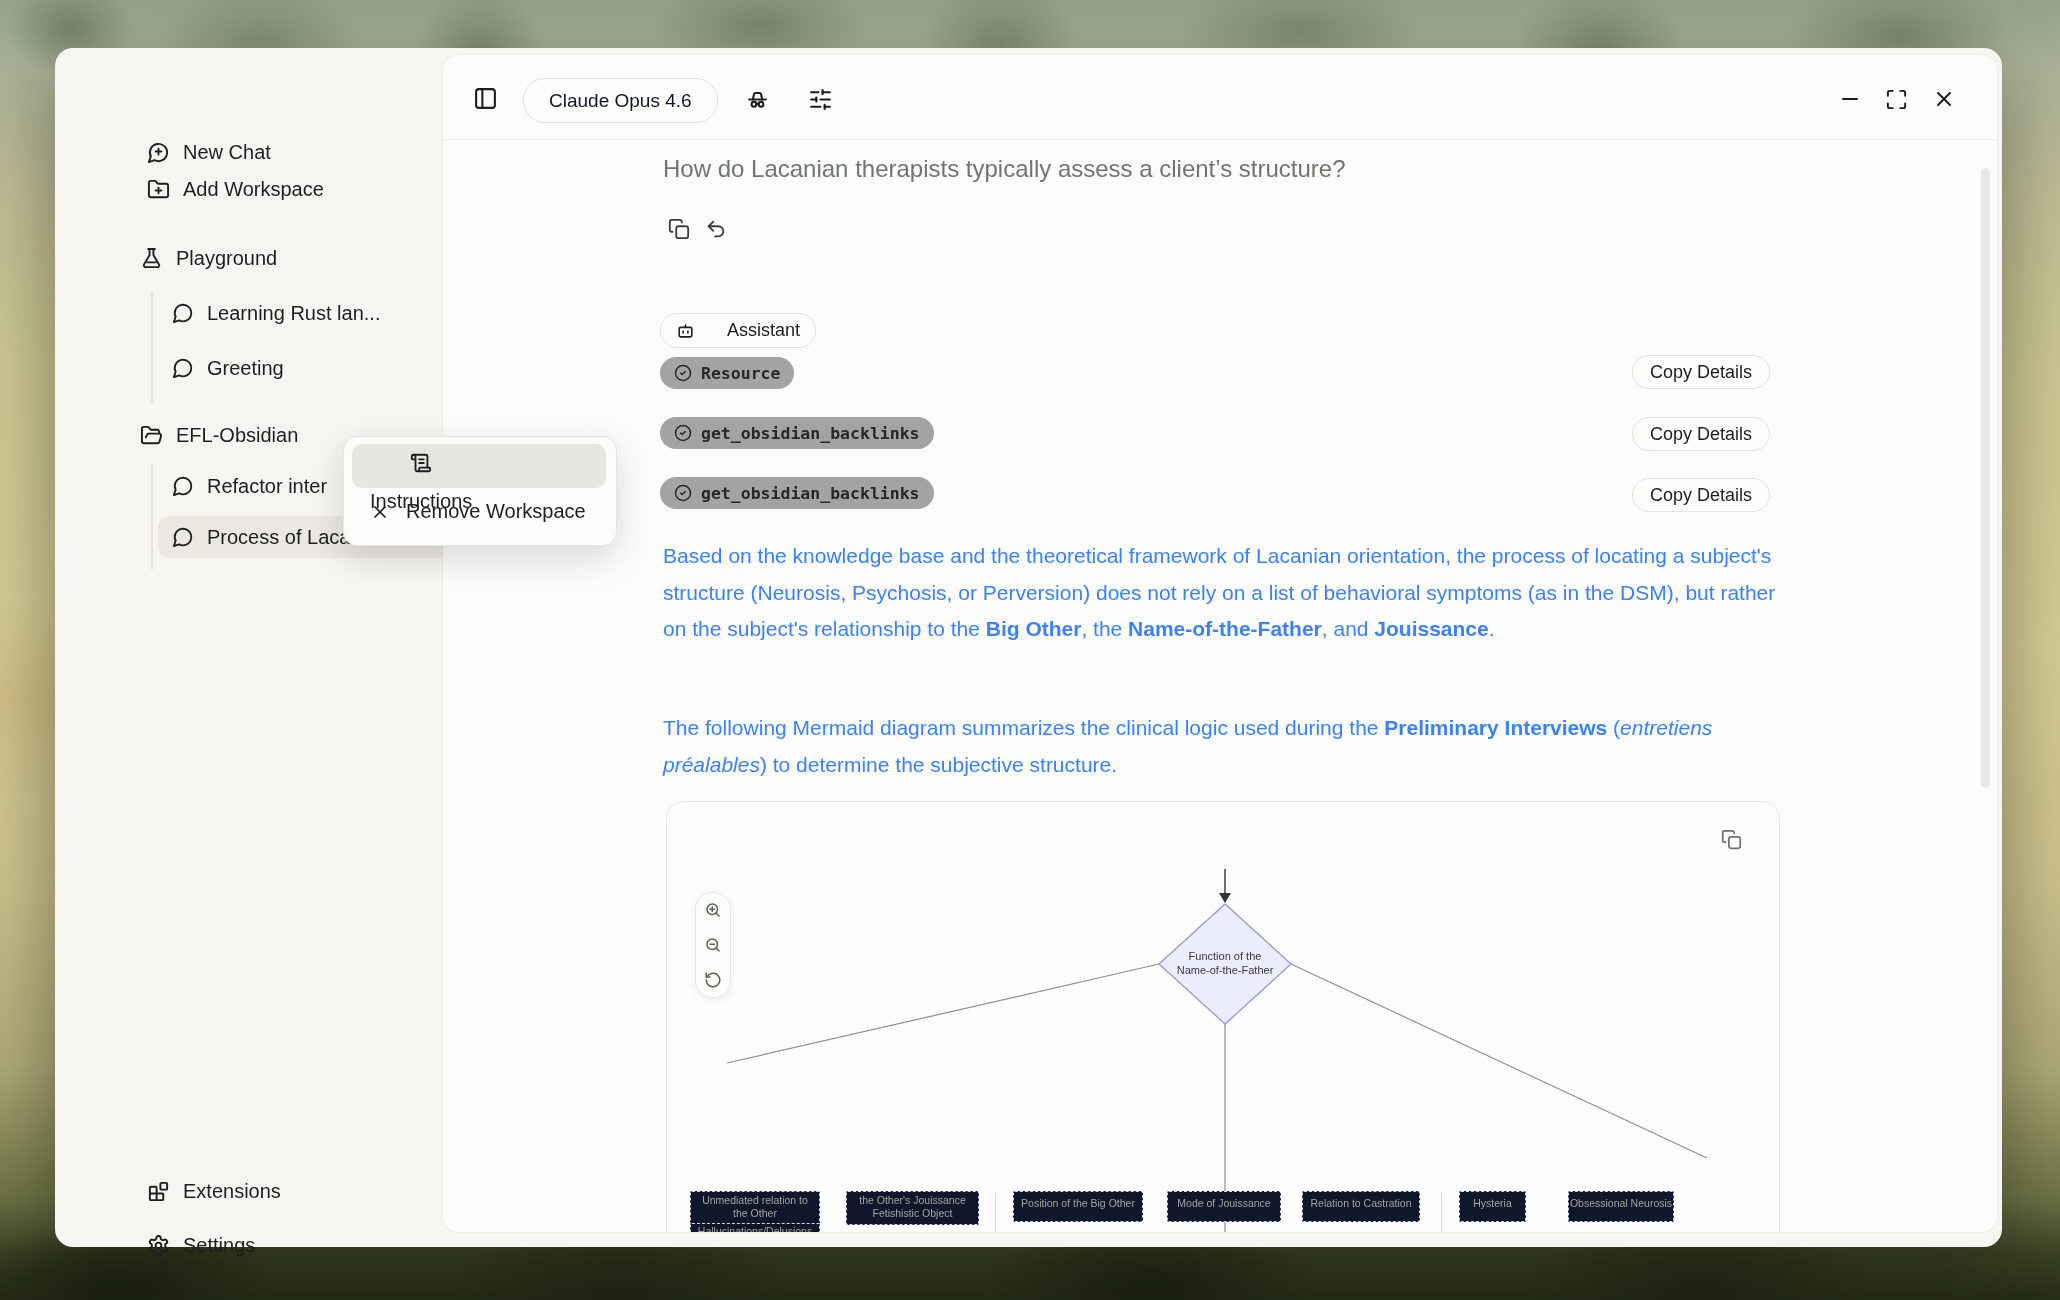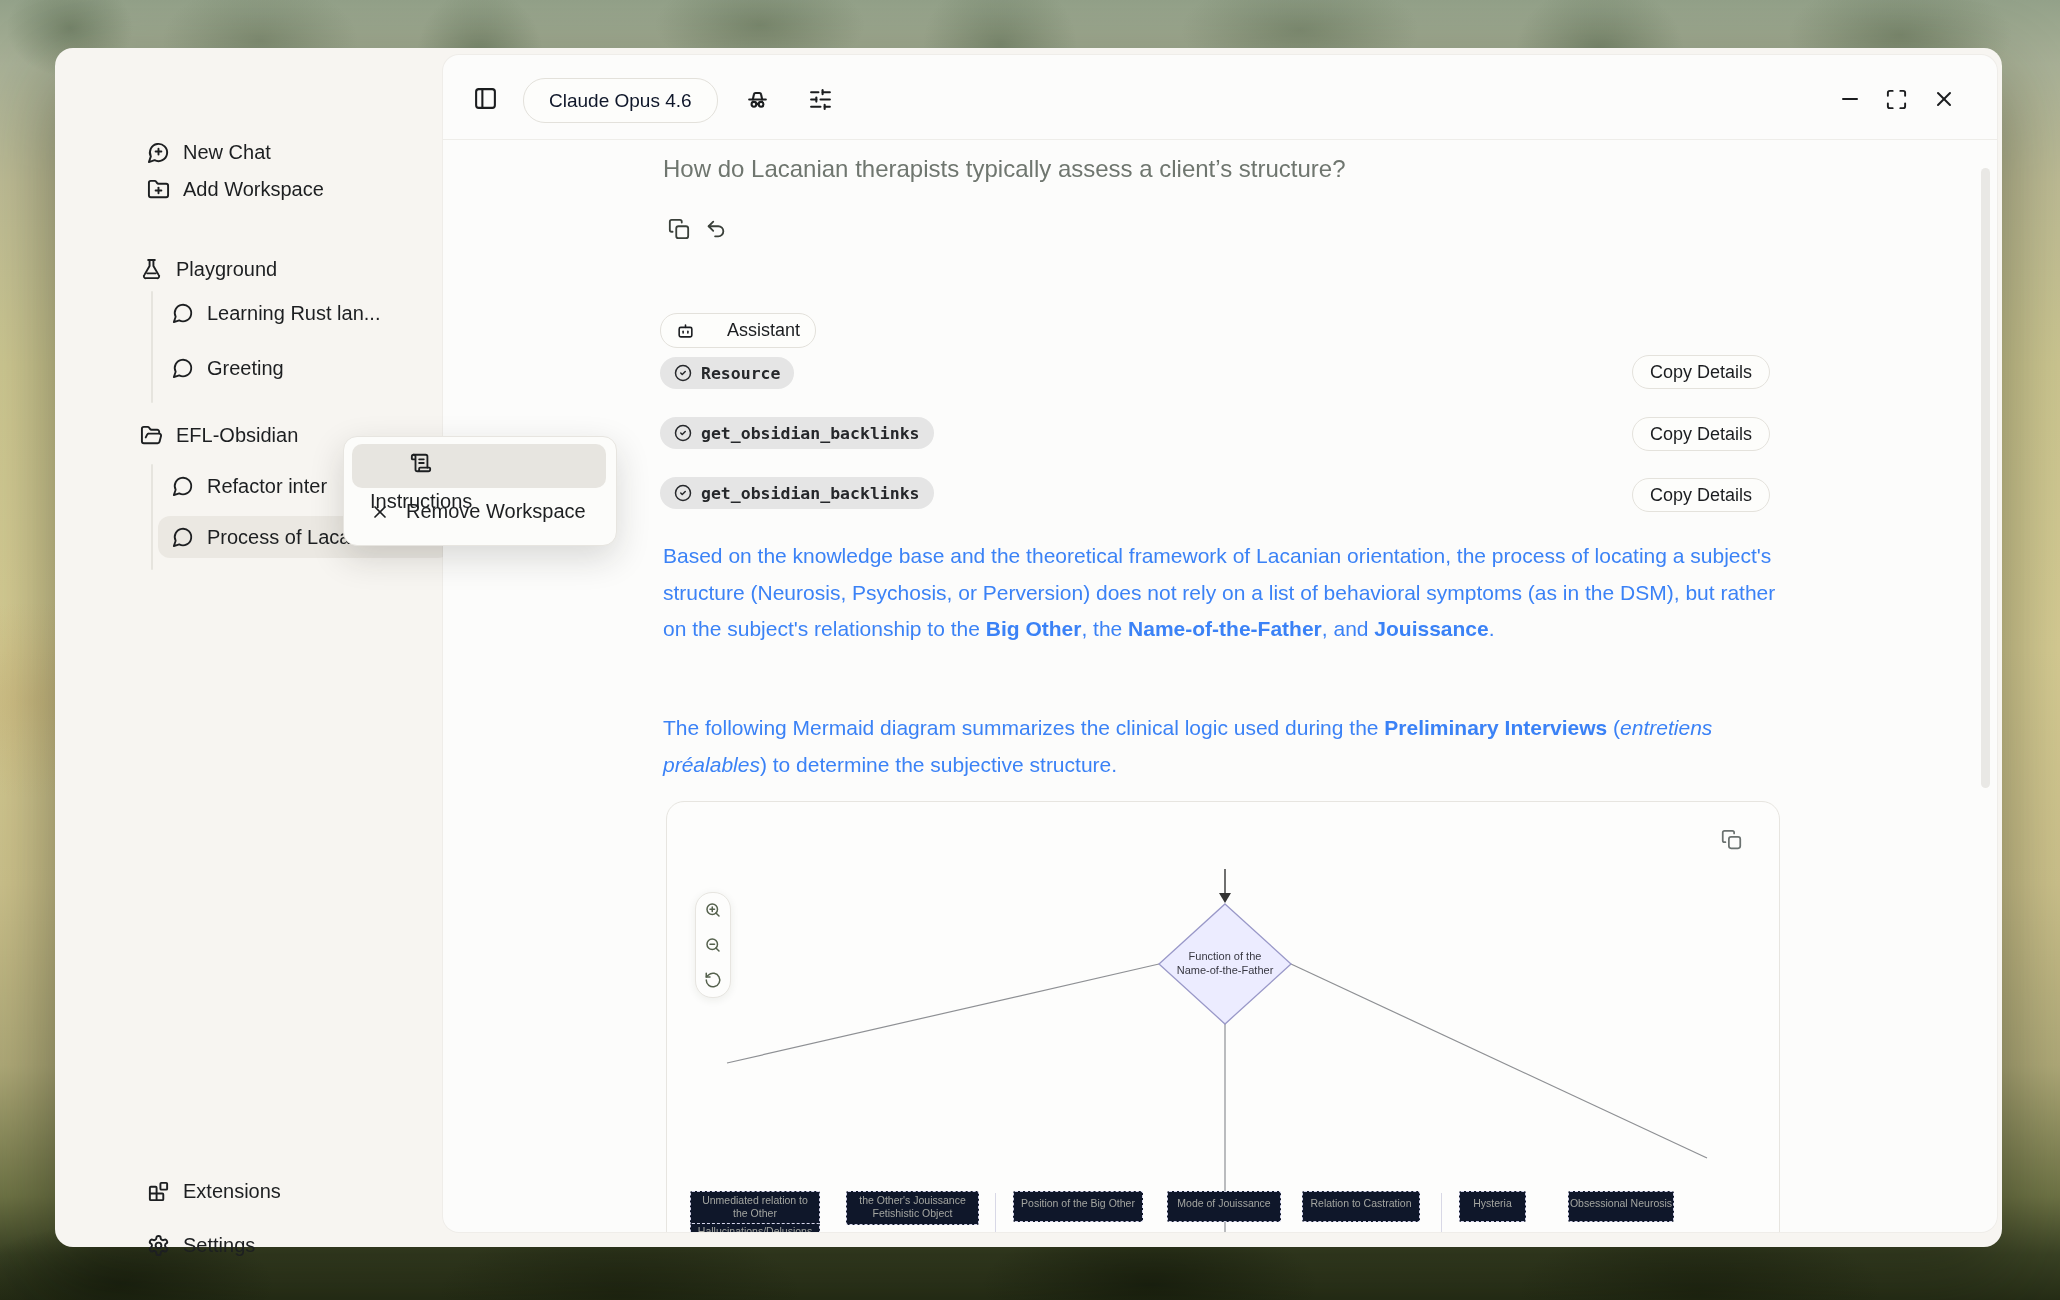--- a/index.html
+++ b/index.html
@@ -38,21 +38,21 @@
   .panel{position:absolute;left:388px;top:7px;width:1554px;height:1177px;border-radius:16px;
     background:#fcfcfb;overflow:hidden;box-shadow:0 0 0 1px rgba(60,60,50,.04);}
   .hdr-divider{position:absolute;left:0;top:84px;width:100%;height:1px;background:#eeede9;}
   .iconbtn{background:none;border:none;padding:0;cursor:pointer;color:#1b1d1f;display:flex;align-items:center;justify-content:center;}
   .model-pill{position:absolute;left:80px;top:23px;height:43px;border-radius:22px;background:#fdfdfb;
     border:1px solid #e3e1db;display:flex;align-items:center;padding:0 25px;font-size:19px;font-weight:500;color:#0f172a;cursor:pointer;}
   .user-msg{position:absolute;left:220px;top:100px;width:1120px;font-size:24px;color:#6f766f;}
   .badge{position:absolute;display:inline-flex;align-items:center;gap:9px;height:33px;border-radius:17px;
     background:#fdfdfb;border:1px solid #e3e1db;padding:0 15px;font-size:18px;font-weight:500;color:#1b1d20;}
   .toolpill{position:absolute;display:inline-flex;align-items:center;gap:9px;height:32px;border-radius:16px;
-    background:#e5e5e5;padding:0 14px;font-family:"DejaVu Sans Mono",monospace;font-size:16.5px;font-weight:600;color:#26282b;}
+    background:#a3a3a3;padding:0 14px;font-family:"DejaVu Sans Mono",monospace;font-size:16.5px;font-weight:600;color:#26282b;}
   .copybtn{position:absolute;height:34px;border-radius:17px;background:#fdfdfb;border:1px solid #e4e2dc;
     padding:0 17px;font-family:"Liberation Sans",sans-serif;font-size:18px;color:#1b1d20;cursor:pointer;}
   .para{position:absolute;left:220px;width:1120px;font-size:21px;line-height:36.5px;color:#3b82f6;}
   .para b{font-weight:700;}
   
   .dcard{position:absolute;left:223px;top:746px;width:1112px;height:460px;border-radius:18px;
     background:#fdfdfc;border:1.5px solid #e7e5e0;}
   .zoomctl{position:absolute;left:28px;top:90px;width:34px;height:104px;border-radius:17px;background:#fdfdfc;
     border:1px solid #e7e5e0;box-shadow:0 2px 8px rgba(40,45,30,.08);display:flex;flex-direction:column;align-items:center;justify-content:space-around;color:#55614d;}
   .node-label{position:absolute;left:478px;top:147px;width:160px;text-align:center;font-size:11px;line-height:14px;color:#383842;}
@@ -87,21 +87,21 @@
 
     <div class="srow" style="left:92px;top:126px;">
       <svg width="23" height="23" viewBox="0 0 24 24" fill="none" stroke="currentColor" stroke-width="2" stroke-linecap="round" stroke-linejoin="round">
           <path d="M20 20a2 2 0 0 0 2-2V8a2 2 0 0 0-2-2h-7.9a2 2 0 0 1-1.69-.9L9.6 3.9A2 2 0 0 0 7.93 3H4a2 2 0 0 0-2 2v13a2 2 0 0 0 2 2Z"></path>
           <path d="M12 10v6"></path>
           <path d="M9 13h6"></path>
         </svg>
       <span>Add Workspace</span>
     </div>
 
-    <div class="srow" style="left:85px;top:206px;">
+    <div class="srow" style="left:85px;top:195px;">
       <svg width="23" height="23" viewBox="0 0 24 24" fill="none" stroke="currentColor" stroke-width="2" stroke-linecap="round" stroke-linejoin="round">
           <path d="M10 2v6.3L4.6 17.6A2 2 0 0 0 6.4 21h11.2a2 2 0 0 0 1.8-3.4L14 8.3V2"></path>
           <path d="M8.5 2h7"></path>
           <path d="M7.5 16h9"></path>
         </svg>
       <span>Playground</span>
     </div>
 
     <div class="guide" style="left:96px;top:243px;height:112px;"></div>
 

